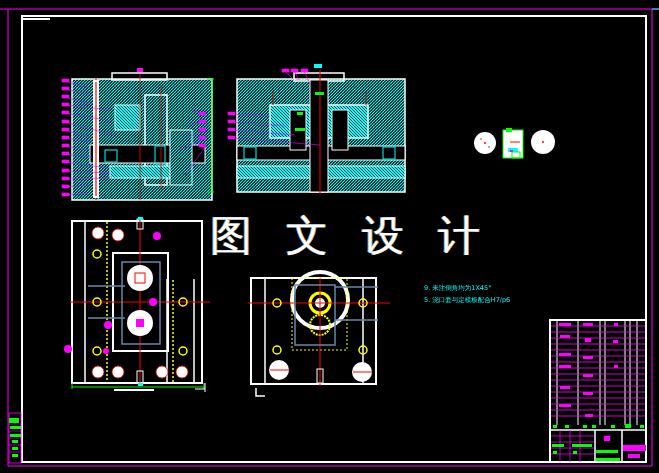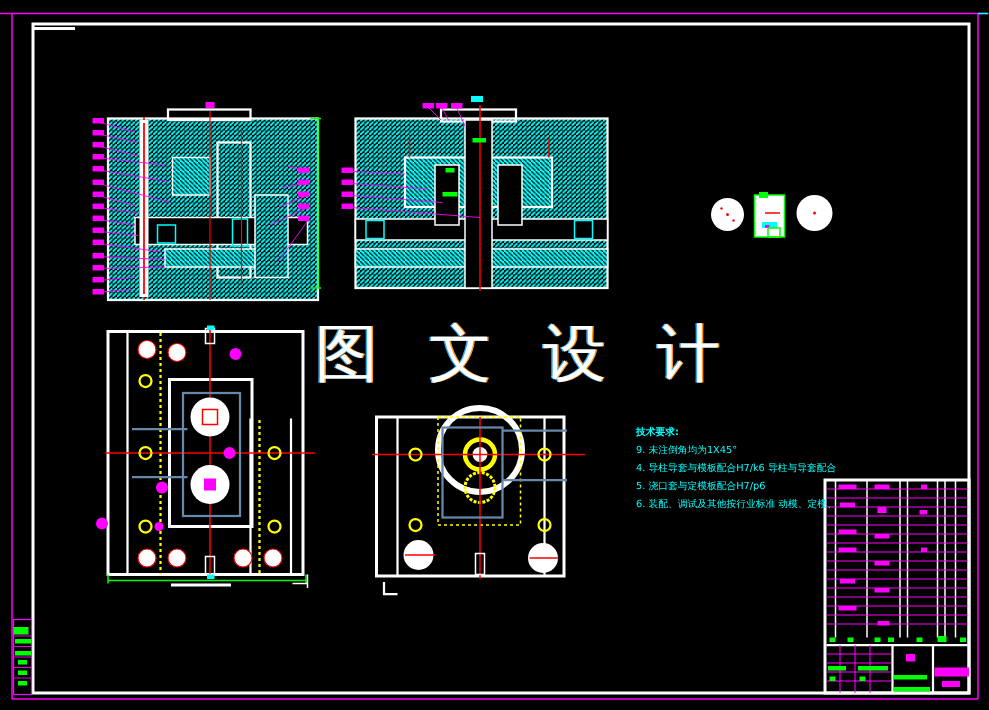--- a/index.html
+++ b/index.html
@@ -318,18 +318,15 @@
 </svg>
 
 <div class="watermark">
   <span>图</span>
   <span>文</span>
   <span>设</span>
   <span>计</span>
 </div>
 
 <div class="req">
-  <div class="title">技术要求:</div>
   <div>9. 未注倒角均为1X45°</div>
-  <div>4. 导柱导套与模板配合H7/k6  导柱与导套配合</div>
   <div>5. 浇口套与定模板配合H7/p6</div>
-  <div>6. 装配、调试及其他按行业标准  动模、定模、</div>
 </div>
 
 </body></html>

